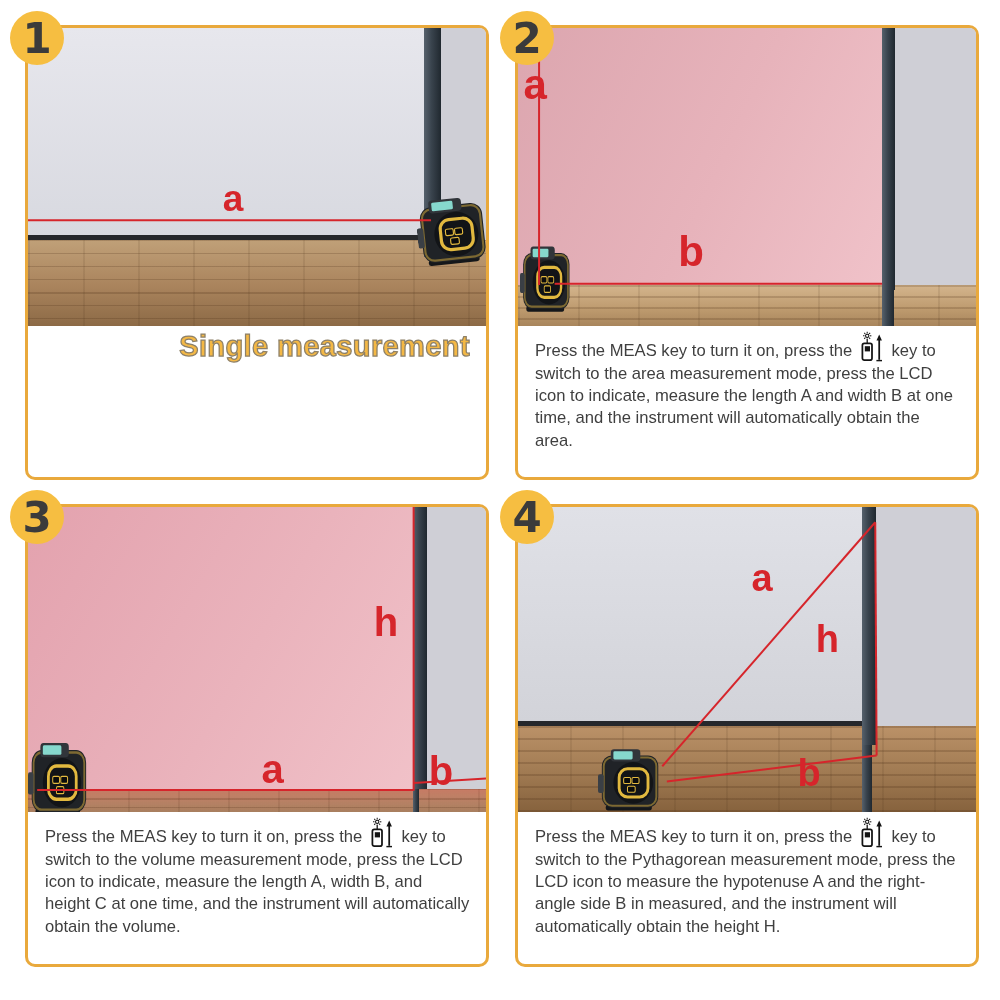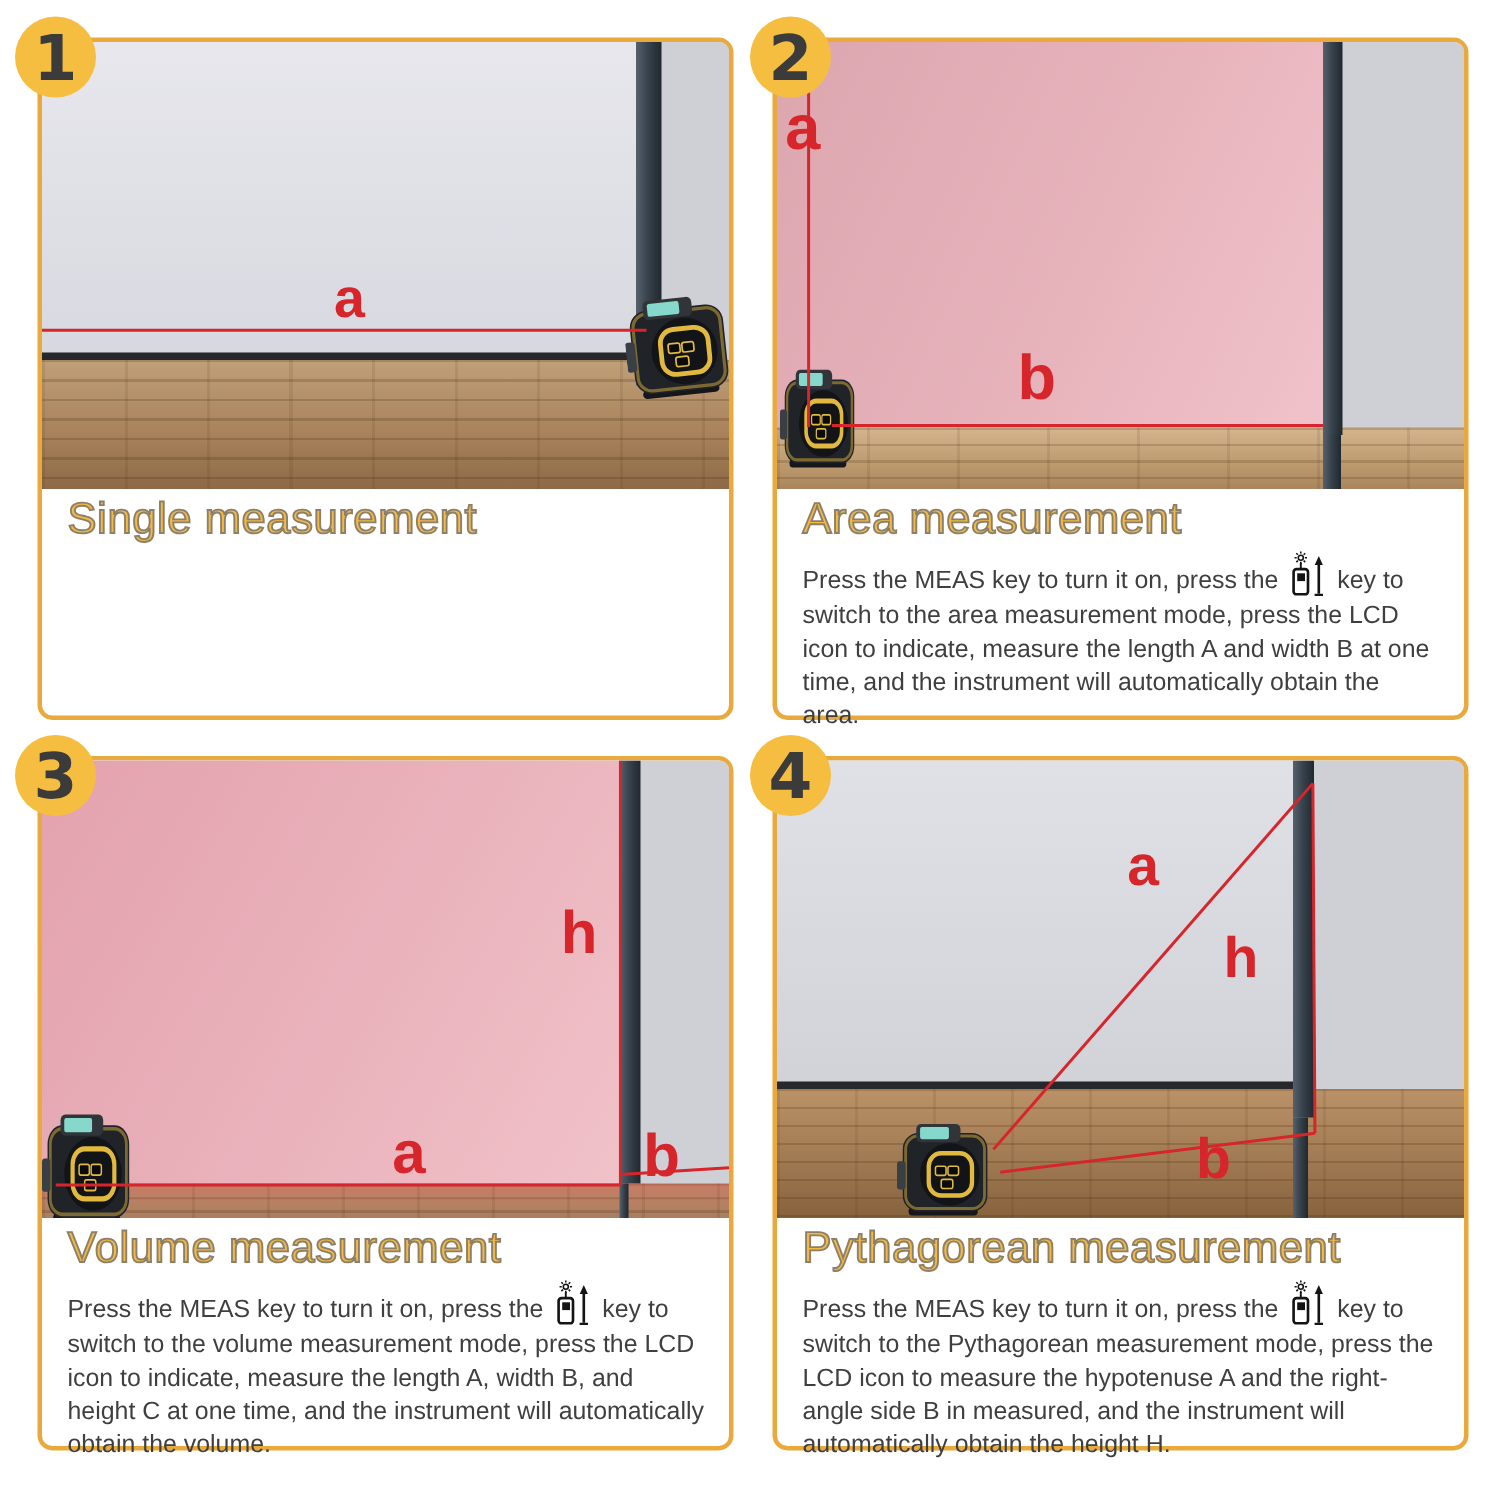--- a/index.html
+++ b/index.html
@@ -109,22 +109,22 @@
   .s2 .lb{left:35%;top:68%;font-size:42px;}
   .s3 .lh{left:75.5%;top:31%;font-size:40px;}
   .s3 .la{left:51%;top:79.5%;font-size:40px;}
   .s3 .lb{left:87.5%;top:80%;font-size:40px;}
   .s4 .la{left:51%;top:17%;font-size:38px;}
   .s4 .lh{left:65%;top:37%;font-size:38px;}
   .s4 .lb{left:61%;top:81%;font-size:38px;}
 
   
   .caption{padding:5px 16px 0 17px;}
-  .caption h2{margin:0 0 5px 0;font-size:29px;line-height:1.08;font-weight:400;letter-spacing:.4px;
-              color:var(--heading-yellow);-webkit-text-stroke:1.25px var(--heading-outline);}
+  .caption h2{margin:0 0 5px 0;font-size:29px;line-height:1.08;font-weight:700;letter-spacing:.4px;
+              color:var(--heading-yellow);text-align:right;-webkit-text-stroke:1.25px var(--heading-outline);}
   .caption p{margin:0;font-size:16.6px;line-height:1.34;color:var(--body-text);}
   .mode-icon{display:inline-block;width:24px;height:32px;vertical-align:-7px;margin:0 3px;}
   .defs{position:absolute;width:0;height:0;overflow:hidden;}
 </style>
 </head>
 <body>
 
 <svg class="defs" aria-hidden="true">
   <defs>
     <symbol id="sym-device" viewBox="0 0 100 100" preserveAspectRatio="none">
@@ -206,21 +206,20 @@
         <line x1="4.6" y1="0" x2="4.6" y2="86.2"></line>
         <line x1="8" y1="85.8" x2="79.5" y2="85.8"></line>
       </svg>
       <svg class="device">
           <use href="#sym-device"></use>
         </svg>
       <span class="laser-label la">a</span>
       <span class="laser-label lb">b</span>
     </div>
     <div class="caption">
-      <h2>Area measurement</h2>
       <p><span>Press the MEAS key to turn it on, press the </span><svg class="mode-icon">
             <use href="#sym-mode-icon"></use>
           </svg><span> key to switch to the area measurement mode, press the LCD icon to indicate, measure the length A and width B at one time, and the instrument will automatically obtain the area.</span></p>
     </div>
   </section>
 
   <section class="panel panel-3">
     <div class="badge">
       <span>3</span>
     </div>
@@ -238,21 +237,20 @@
         <line x1="84.2" y1="90.5" x2="100" y2="89"></line>
       </svg>
       <svg class="device">
           <use href="#sym-device"></use>
         </svg>
       <span class="laser-label lh">h</span>
       <span class="laser-label la">a</span>
       <span class="laser-label lb">b</span>
     </div>
     <div class="caption">
-      <h2>Volume measurement</h2>
       <p><span>Press the MEAS key to turn it on, press the </span><svg class="mode-icon">
             <use href="#sym-mode-icon"></use>
           </svg><span> key to switch to the volume measurement mode, press the LCD icon to indicate, measure the length A, width B, and height C at one time, and the instrument will automatically obtain the volume.</span></p>
     </div>
   </section>
 
   <section class="panel panel-4">
     <div class="badge">
       <span>4</span>
     </div>
@@ -272,20 +270,19 @@
         <line x1="32.5" y1="90" x2="78.3" y2="81.5"></line>
       </svg>
       <svg class="device">
           <use href="#sym-device"></use>
         </svg>
       <span class="laser-label la">a</span>
       <span class="laser-label lh">h</span>
       <span class="laser-label lb">b</span>
     </div>
     <div class="caption">
-      <h2>Pythagorean measurement</h2>
       <p><span>Press the MEAS key to turn it on, press the </span><svg class="mode-icon">
             <use href="#sym-mode-icon"></use>
           </svg><span> key to switch to the Pythagorean measurement mode, press the LCD icon to measure the hypotenuse A and the right-angle side B in measured, and the instrument will automatically obtain the height H.</span></p>
     </div>
   </section>
 
 </div>
 
 </body></html>

